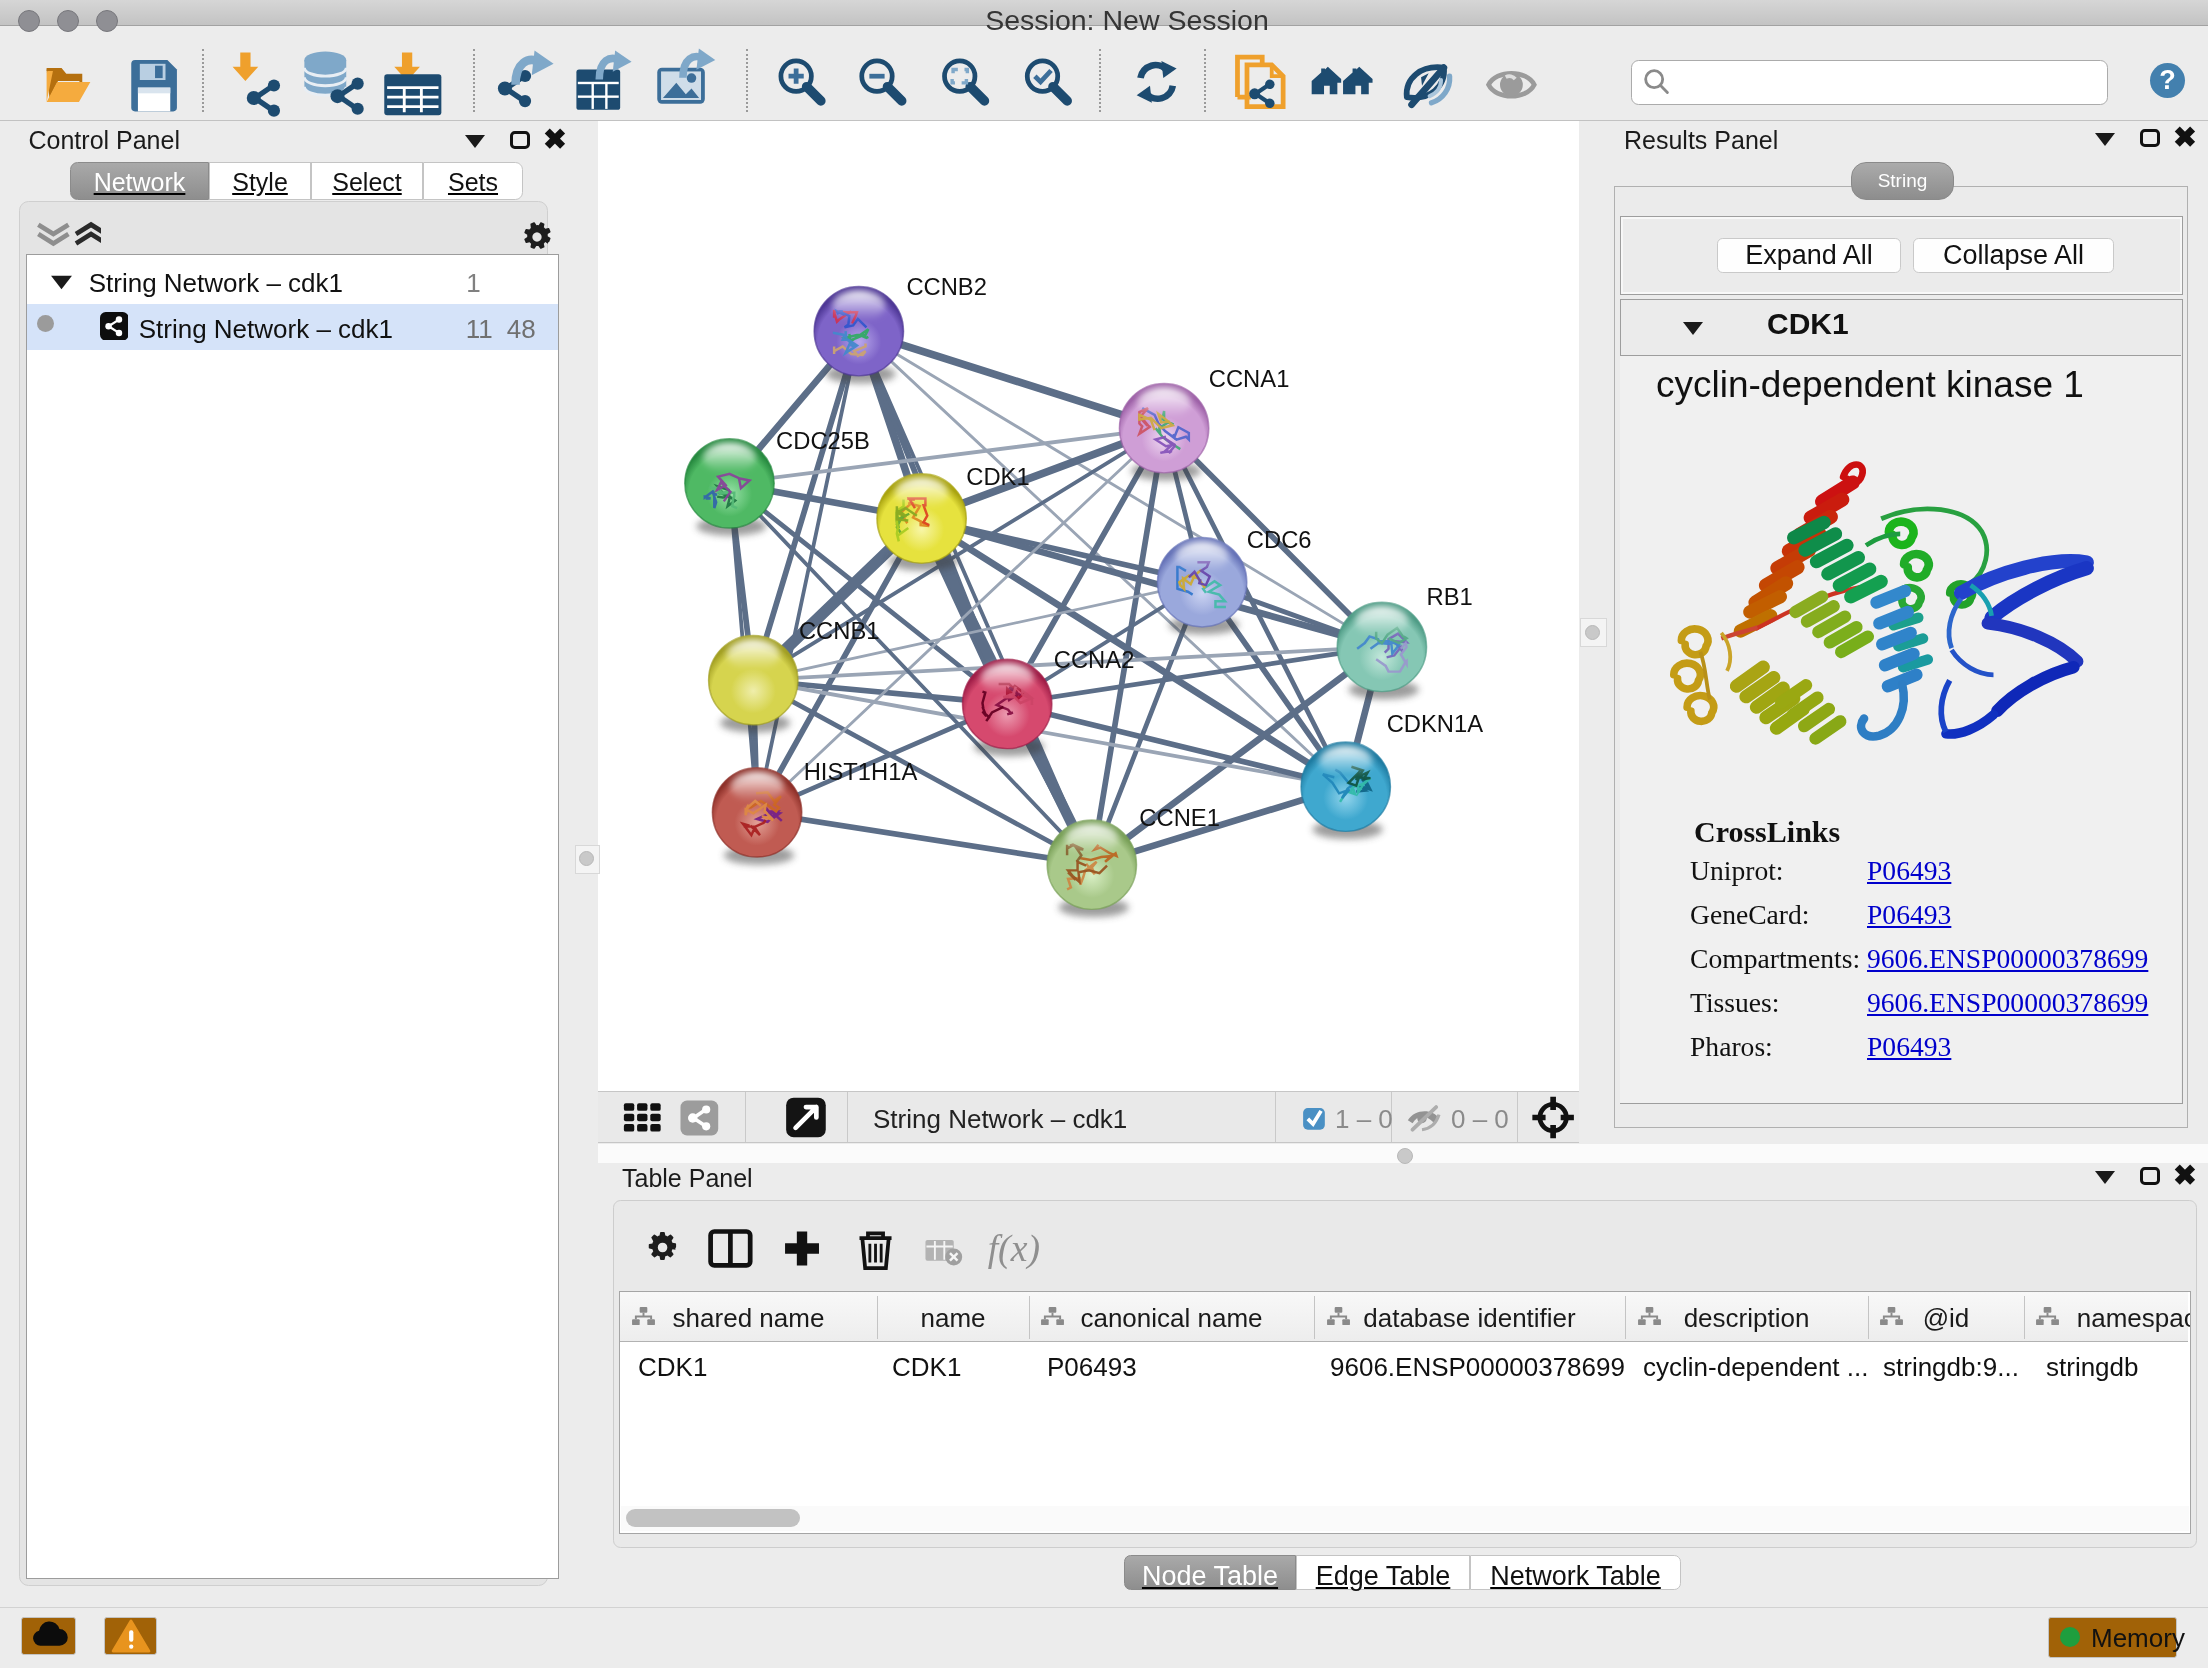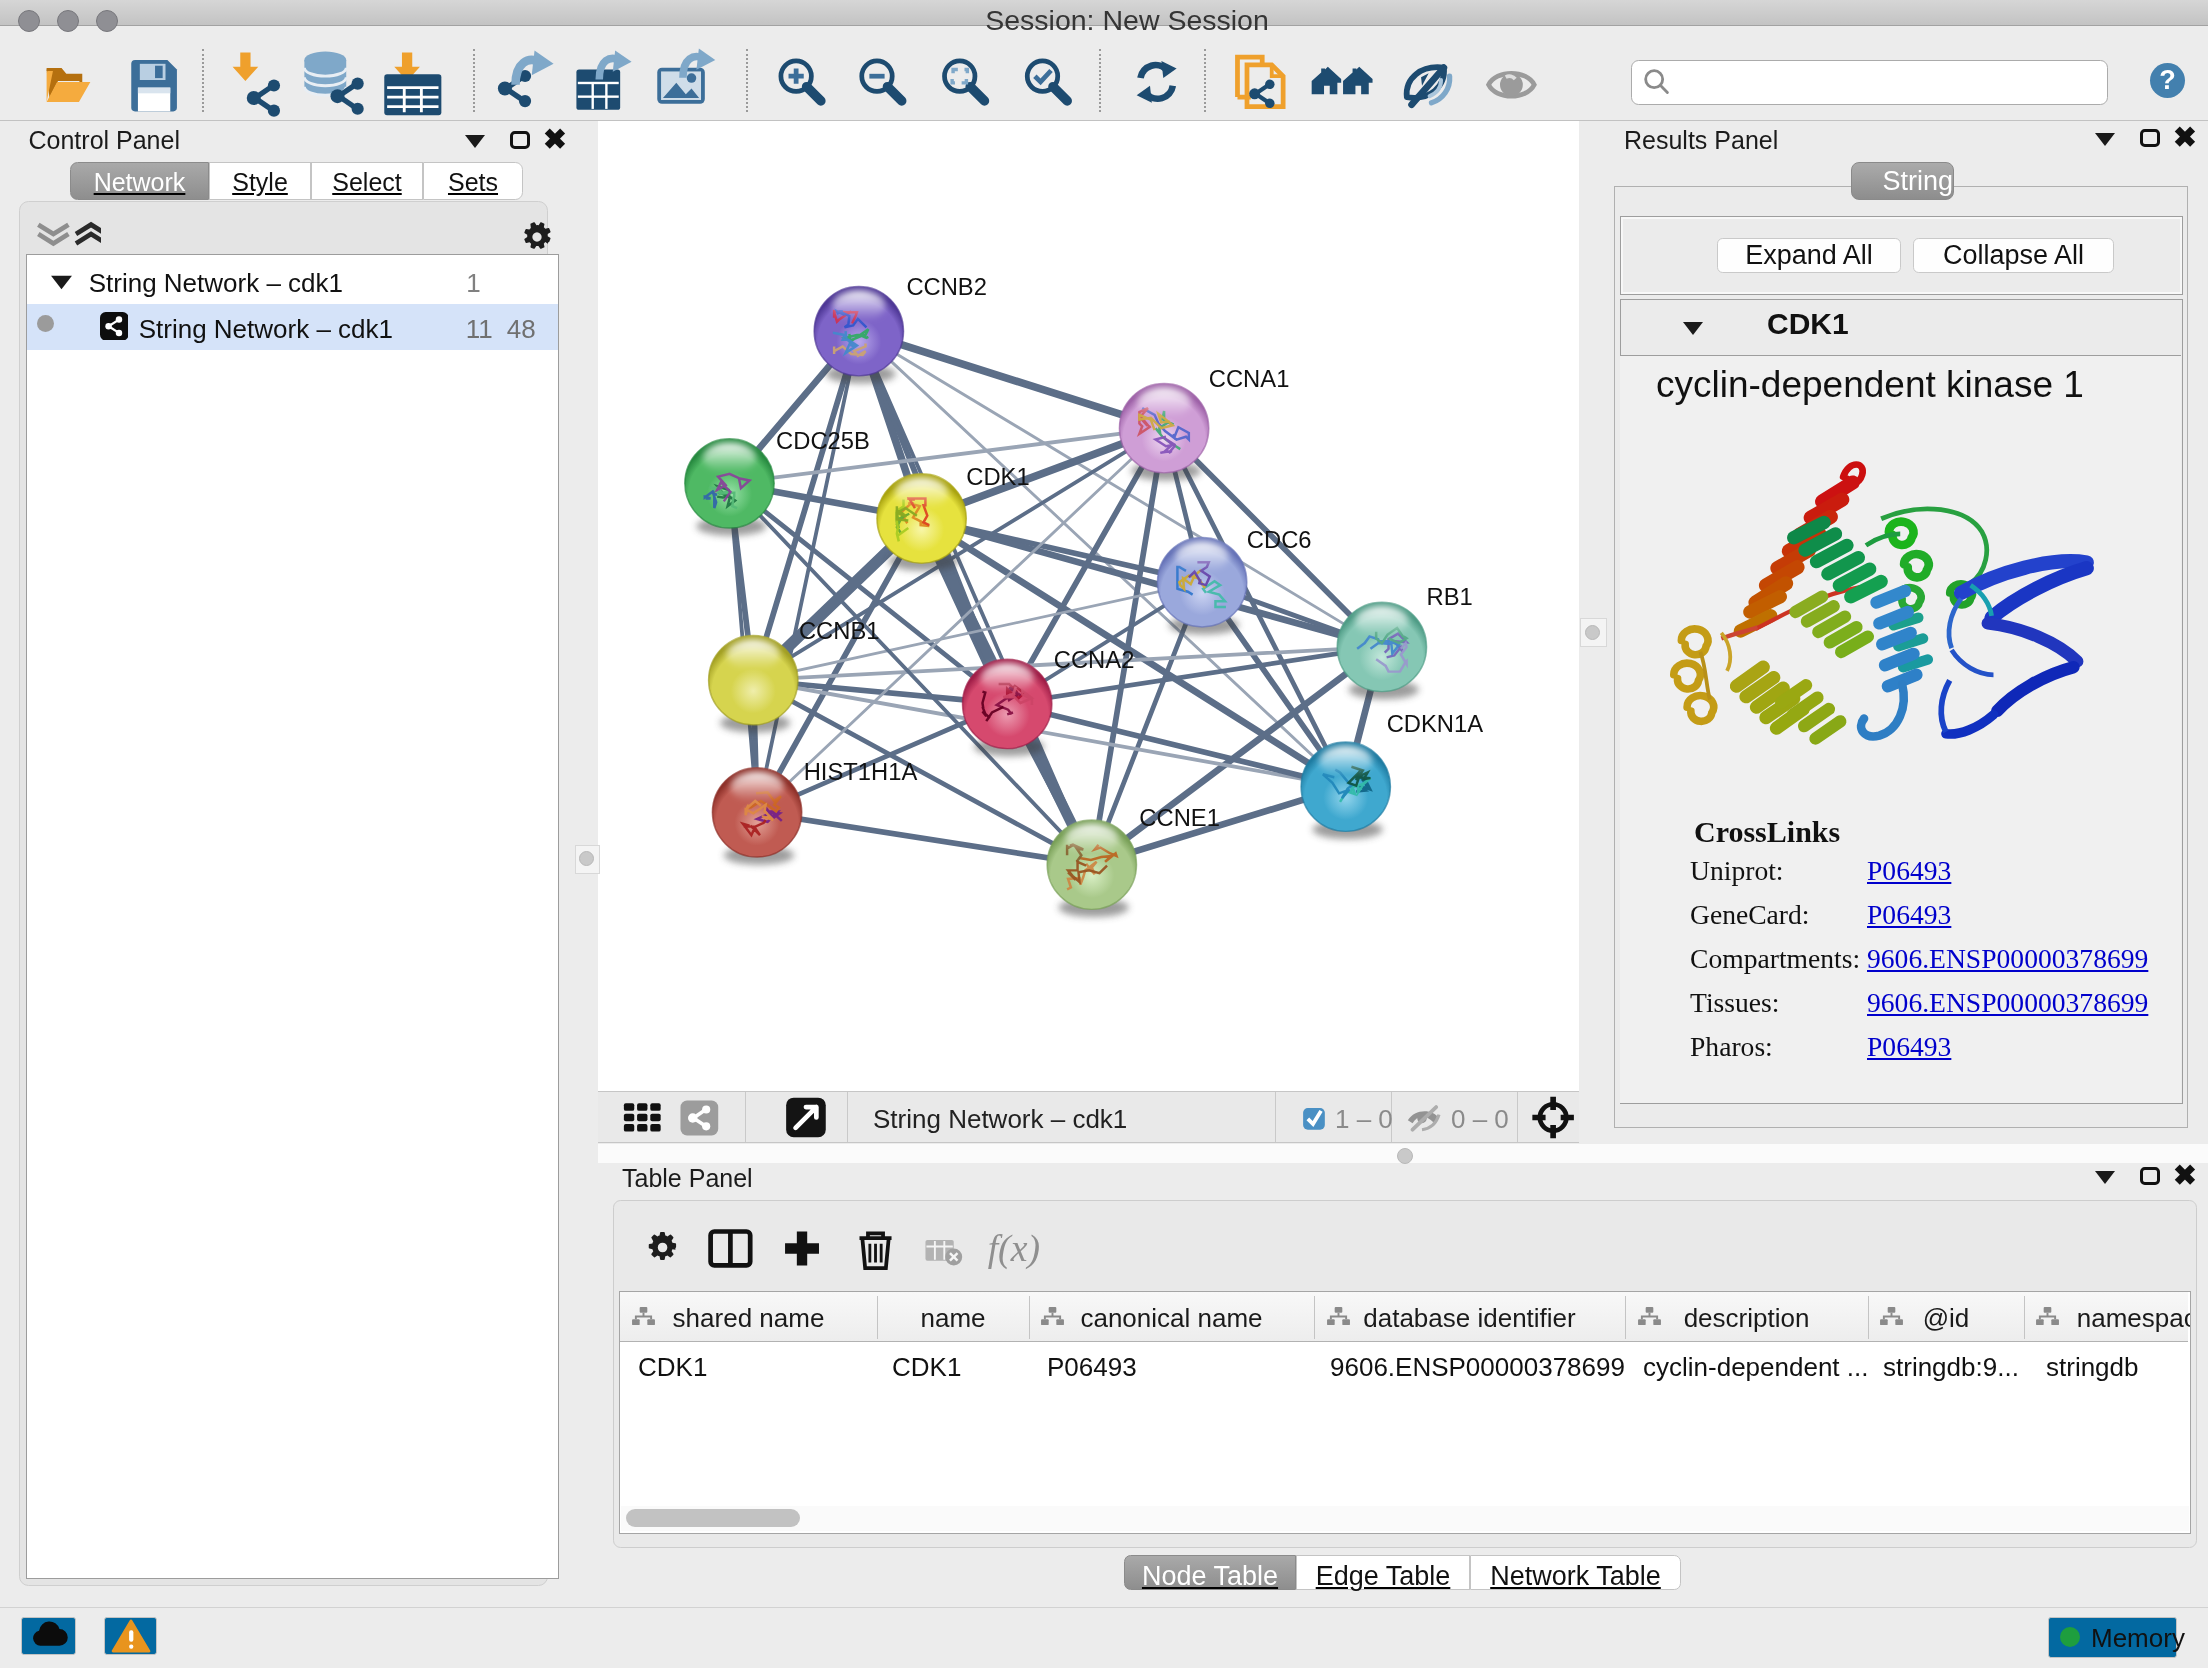--- a/index.html
+++ b/index.html
@@ -47,21 +47,21 @@
 
 
 #results { position:absolute; left:1609px; top:121px; width:599px; height:1022px; }
 
 
 #tablepanel { position:absolute; left:598px; top:1168px; width:1610px; height:439px; }
 
 
 #statusbar { position:absolute; left:0; top:1607px; width:2208px; height:61px;
   background:#ececec; border-top:1px solid #d2d2d2; }
-.sbtn { position:absolute; top:8.6px; height:38px; background:#0369a1; border:1px solid #c3c3c3;
+.sbtn { position:absolute; top:8.6px; height:38px; background:#a16207; border:1px solid #c3c3c3;
   border-radius:2.9px; }
 
 .winbtns { position:absolute; }
 .wb-arrow { position:absolute; width:0; height:0; border-left:10.5px solid transparent;
   border-right:10.5px solid transparent; border-top:13.3px solid #1a1a1a; }
 .wb-float { position:absolute; width:20px; height:18px; border:3.3px solid #111; border-radius:4.8px; }
 .wb-close { position:absolute; font-size:28.5px; font-weight:bold; color:#111; line-height:19px; }
 </style>
 </head>
 <body>
@@ -592,21 +592,21 @@
   <div class="wb-arrow" style="left:0; top:1px;"></div>
   <div class="wb-float" style="left:45px; top:-2.9px;"></div>
   <div class="wb-close" style="left:78px; top:-3.8px;">✖</div>
 </div>
 
 <div id="results">
 
   <div style="position:absolute; left:4.8px; top:65px; width:574px; height:942px; background:#ebebeb; border:1px solid #b0b0b0;"></div>
 
   <div style="position:absolute; left:242px; top:41px; width:103px; height:38px; background:linear-gradient(#ababab,#8d8d8d);
-    border:1px solid #8a8a8a; border-radius:8px; color:#fff; font-size:27px; text-align:right; line-height:36px;">String</div>
+    border:1px solid #8a8a8a; border-radius:15px; color:#fff; font-size:19px; text-align:center; line-height:36px;">String</div>
 
   <div style="position:absolute; left:10.5px; top:95px; width:563px; height:79px; border:1px solid #9d9d9d; box-shadow:inset 0 0 0 1.9px #f8f8f8;"></div>
   <div style="position:absolute; left:84px; top:117px; width:184px; height:35px; background:#fefefe; border:1px solid #c9c9c9; border-radius:5.7px;
      font-size:27px; text-align:center; line-height:33px; color:#111;margin-left:24px;">Expand All</div>
   <div style="position:absolute; left:304px; top:117px; width:201px; height:35px; background:#fefefe; border:1px solid #c9c9c9; border-radius:5.7px;
      font-size:27px; text-align:center; line-height:33px; color:#111;">Collapse All</div>
 
   <div style="position:absolute; left:10.5px; top:178px; width:563px; height:805px; border:1px solid #9d9d9d;"></div>
   <div style="position:absolute; left:74px; top:201px; width:0; height:0; border-left:10.5px solid transparent; border-right:10.5px solid transparent; border-top:13.3px solid #1a1a1a;"></div>
   <div style="position:absolute; left:158px; top:186px; font-size:30px; font-weight:bold; color:#111;">CDK1</div>

